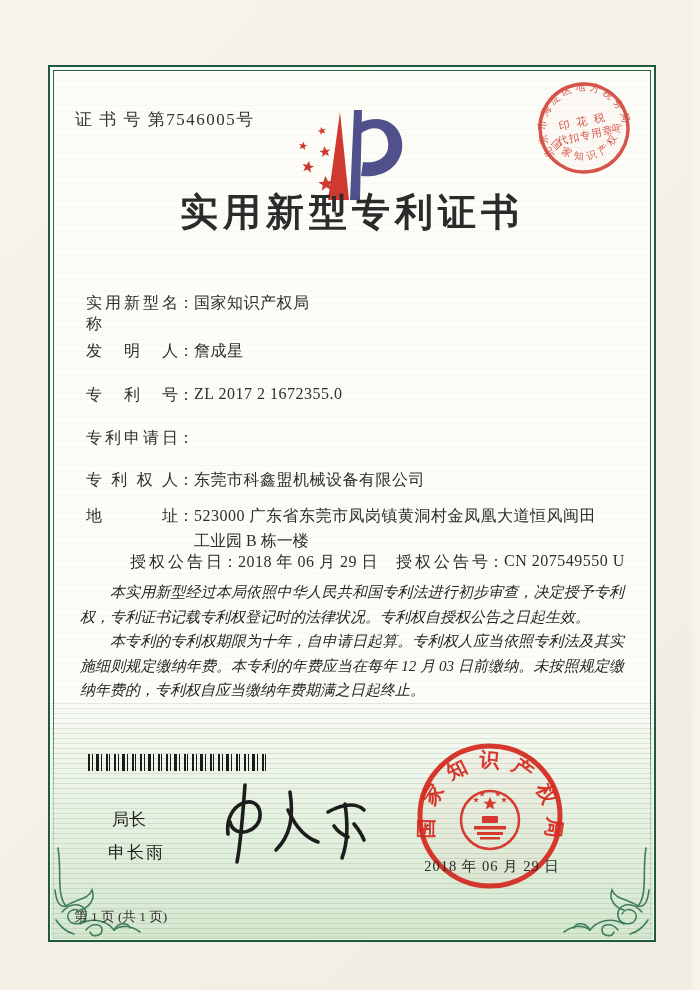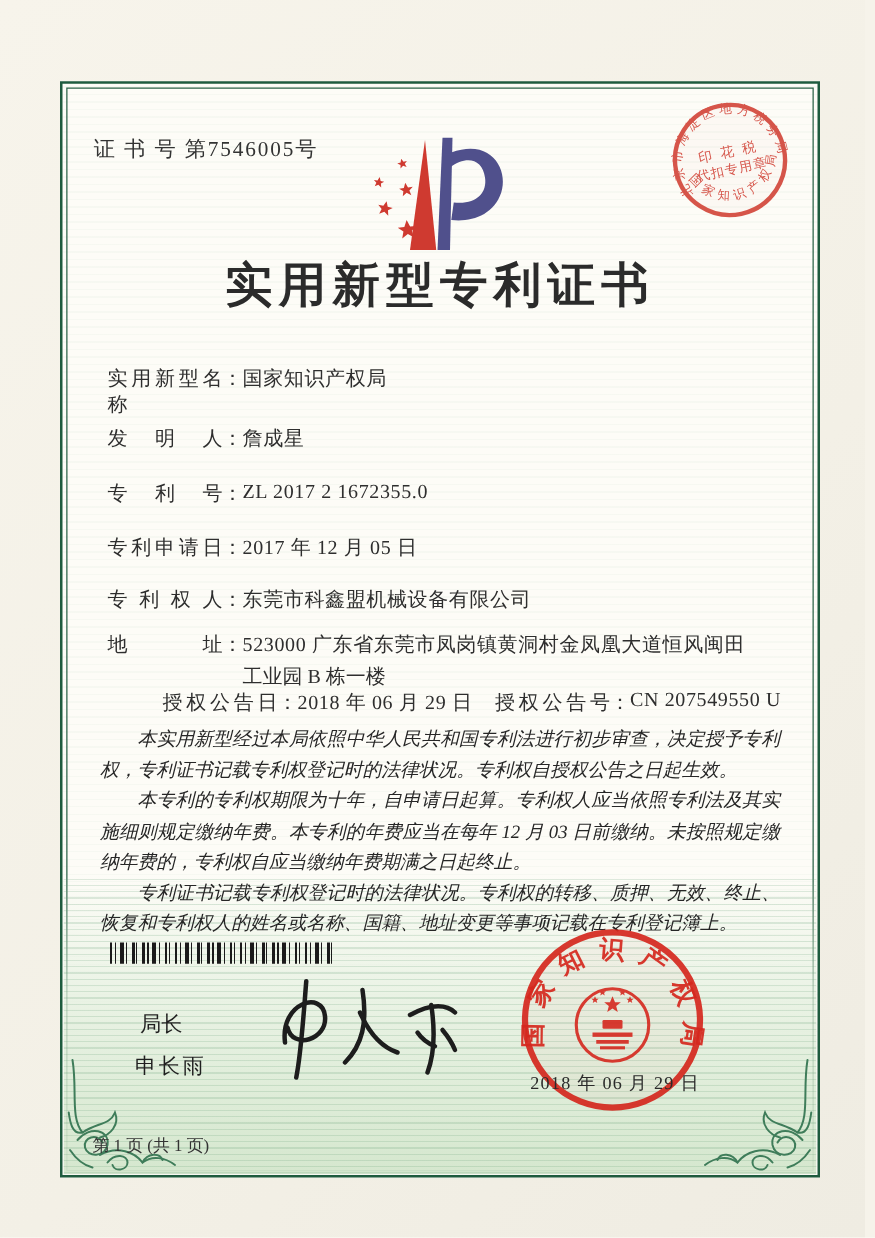--- a/index.html
+++ b/index.html
@@ -31,21 +31,21 @@
       repeating-linear-gradient(0deg, rgba(96,156,114,0.20) 0px, rgba(96,156,114,0.20) 1px, transparent 1px, transparent 5px),
       linear-gradient(180deg, rgba(245,249,242,0) 0%, rgba(228,240,223,0.75) 40%, rgba(211,230,204,0.95) 100%);
     pointer-events:none;
   }
   .cert-no{
     position:absolute;left:75px;top:108px;
     font-size:17px;letter-spacing:1.5px;color:#333;
   }
   .logo{position:absolute;left:287px;top:110px;width:122px;height:96px;}
   .title{
-    position:absolute;left:48px;top:203px;width:608px;
+    position:absolute;left:48px;top:187px;width:608px;
     text-align:center;font-size:38px;font-weight:600;
     letter-spacing:5px;color:#2b2b2b;
   }
   
   .fields{position:absolute;left:86px;top:0;width:532px;}
   .frow{position:absolute;display:flex;font-size:16px;color:#2e2e2e;width:532px;}
   .frow .lab{display:inline-block;width:92px;text-align:justify;text-align-last:justify;}
   .frow .colon{width:16px;}
   .frow .val{flex:1;letter-spacing:0.5px;}
   .r1{top:293px}.r2{top:341px}.r3{top:385px}.r4{top:428px}.r5{top:470px}.r6{top:506px}
@@ -125,21 +125,20 @@
         <span class="val">詹成星</span>
     </div>
     <div class="frow r3">
       <span class="lab">专利号</span>
         <span class="colon">：</span>
         <span class="val">ZL 2017 2 1672355.0</span>
     </div>
     <div class="frow r4">
       <span class="lab">专利申请日</span>
         <span class="colon">：</span>
-        <span class="val">2017 年 12 月 05 日</span>
     </div>
     <div class="frow r5">
       <span class="lab">专利权人</span>
         <span class="colon">：</span>
         <span class="val">东莞市科鑫盟机械设备有限公司</span>
     </div>
     <div class="frow r6">
       <span class="lab">地址</span>
         <span class="colon">：</span>
         <span class="val">523000 广东省东莞市凤岗镇黄洞村金凤凰大道恒风闽田</span>
@@ -151,21 +150,20 @@
       <span class="lab2">授权公告号</span>
         <span class="colon">：</span>
         <span class="val">CN 207549550 U</span>
     </div>
   </div>
   <div class="addr2">工业园 B 栋一楼</div>
 
   <div class="paras">
     <p>本实用新型经过本局依照中华人民共和国专利法进行初步审查，决定授予专利权，专利证书记载专利权登记时的法律状况。专利权自授权公告之日起生效。</p>
     <p>本专利的专利权期限为十年，自申请日起算。专利权人应当依照专利法及其实施细则规定缴纳年费。本专利的年费应当在每年 12 月 03 日前缴纳。未按照规定缴纳年费的，专利权自应当缴纳年费期满之日起终止。</p>
-    <p>专利证书记载专利权登记时的法律状况。专利权的转移、质押、无效、终止、恢复和专利权人的姓名或名称、国籍、地址变更等事项记载在专利登记簿上。</p>
   </div>
 
   <div class="barcode"></div>
 
   <div class="sig-role">局长</div>
   <div class="sig-name">申长雨</div>
   <svg class="sig-svg" width="178" height="92" viewBox="0 0 178 92">
     <g fill="none" stroke="#1d1d1d" stroke-width="3.6" stroke-linecap="round">
       <path d="M32,54 C28,22 62,12 64,33 C66,52 38,60 34,42"></path>
       <path d="M49,5 C47,30 45,62 41,82"></path>

